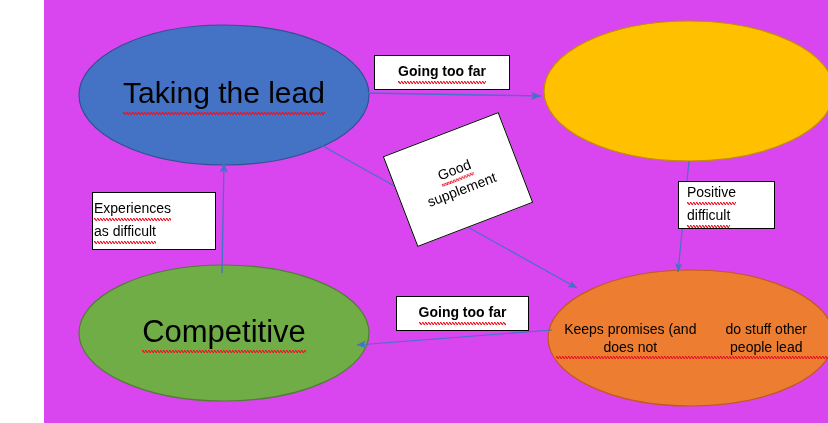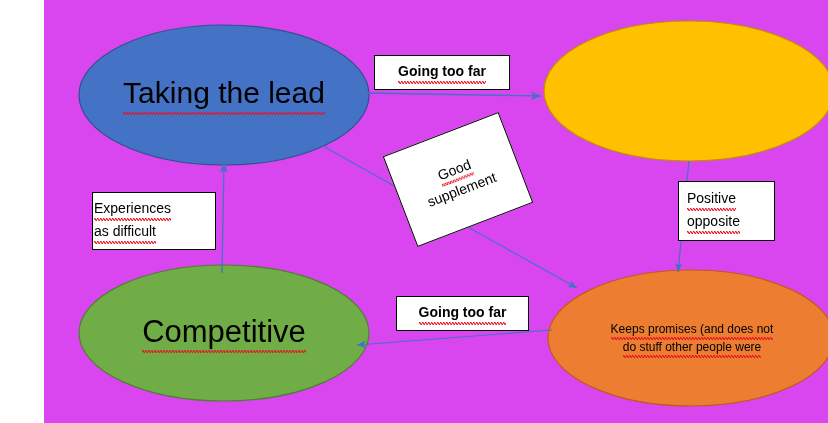--- a/index.html
+++ b/index.html
@@ -49,21 +49,21 @@
     flex-direction:column;
     justify-content:center;
   }
   .tag .ln{white-space:nowrap;}
   .tag.center{align-items:center;text-align:center;font-weight:bold;}
   .tag.left{align-items:flex-start;text-align:left;}
 
   #tag-going-far-top{left:330px;top:55px;width:136px;height:35px;}
   #tag-going-far-bottom{left:352px;top:296px;width:133px;height:35px;}
   #tag-experiences{left:48px;top:192px;width:124px;height:58px;padding-left:1px;}
-  #tag-positive{left:634px;top:181px;width:97px;height:60px;padding-left:8px;}
+  #tag-positive{left:634px;top:181px;width:97px;height:48px;padding-left:8px;}
 
   #tag-good-supplement{
     left:352px;top:131px;width:124px;height:97px;
     transform:rotate(-21deg);
     transform-origin:50% 50%;
     align-items:center;text-align:center;
     justify-content:center;
   }
   #tag-good-supplement .ln{line-height:1.3;}
 </style>
@@ -99,37 +99,37 @@
 
   <div class="node-label" style="left:35px;top:60px;width:290px;height:70px;font-size:30px;">
     <span class="t sq">Taking the lead</span>
   </div>
 
 
   <div class="node-label" style="left:35px;top:300px;width:290px;height:66px;font-size:31px;">
     <span class="t sq">Competitive</span>
   </div>
 
-  <div class="node-label" style="left:512px;top:292px;width:272px;height:96px;font-size:12px;flex-direction:column;">
+  <div class="node-label" style="left:512px;top:292px;width:272px;height:96px;font-size:14px;flex-direction:row;">
     <span class="t sq">Keeps promises (and does not</span>
-    <span class="t sq">do stuff other people were</span>
+    <span class="t sq">do stuff other people lead</span>
   </div>
 
   <div class="tag center" id="tag-going-far-top">
     <span class="ln sq">Going too far</span>
   </div>
 
   <div class="tag" id="tag-good-supplement">
     <span class="ln sq">Good</span>
     <span class="ln">supplement</span>
   </div>
 
   <div class="tag left" id="tag-positive">
     <span class="ln sq">Positive</span>
-    <span class="ln sq">opposite</span>
+    <span class="ln sq">difficult</span>
   </div>
 
   <div class="tag center" id="tag-going-far-bottom">
     <span class="ln sq">Going too far</span>
   </div>
 
   <div class="tag left" id="tag-experiences">
     <span class="ln sq">Experiences</span>
     <span class="ln sq">as difficult</span>
   </div>

